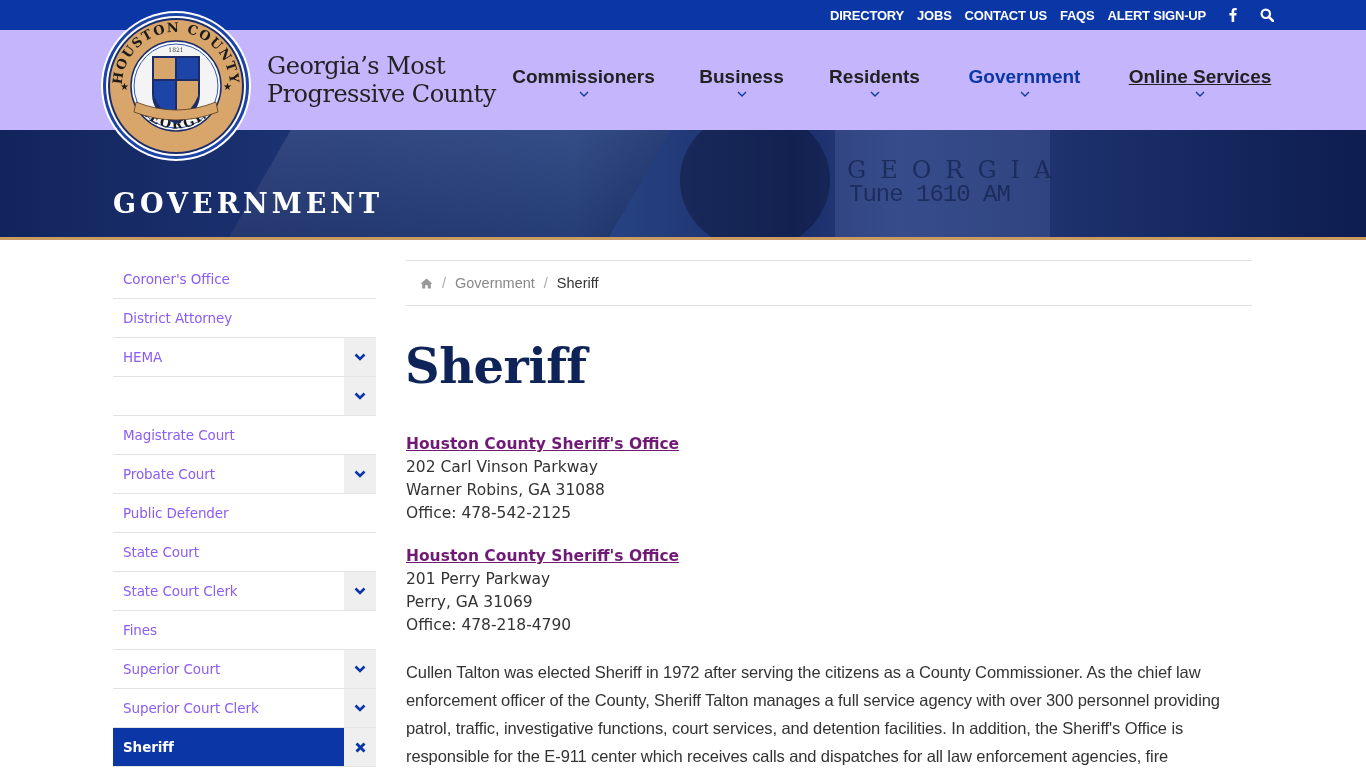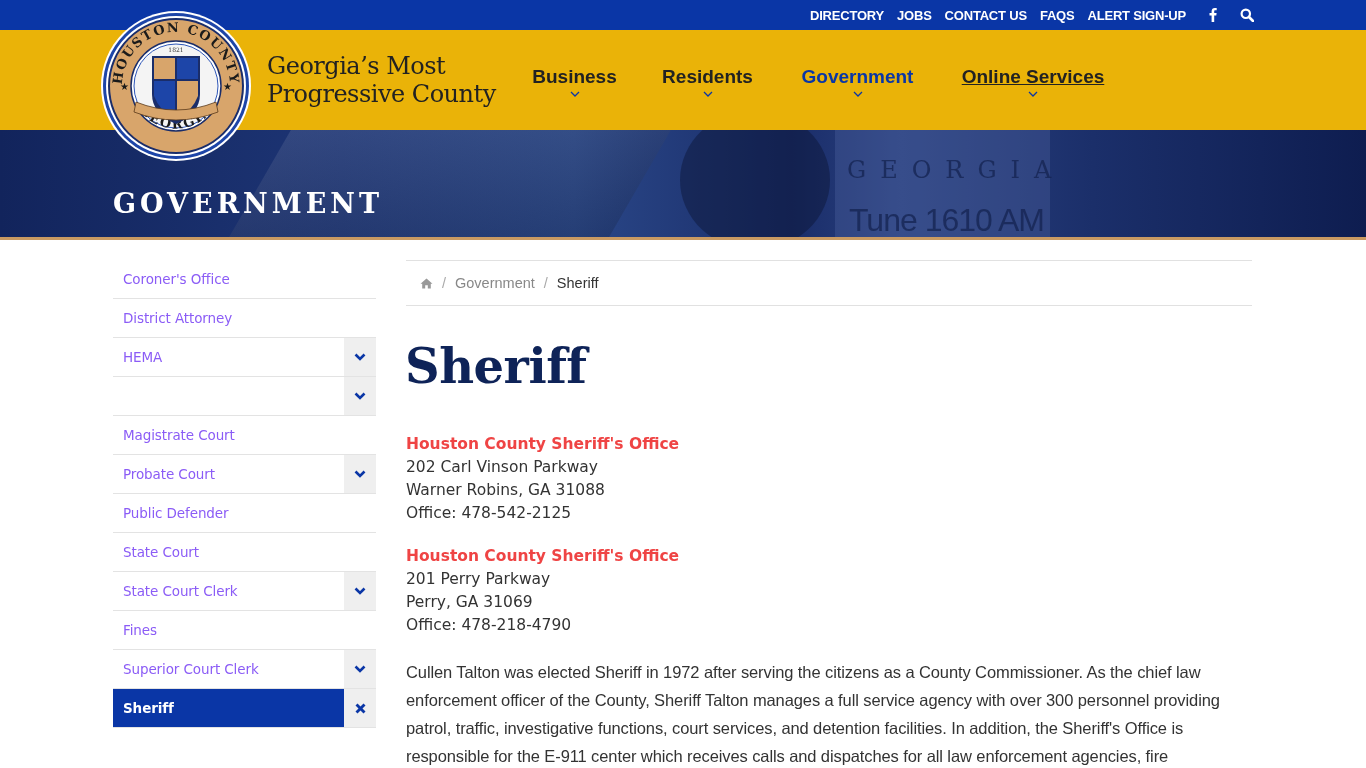--- a/index.html
+++ b/index.html
@@ -1,41 +1,41 @@
 <!DOCTYPE html>
 <html><head>
 <meta charset="utf-8">
 <style>
   * { box-sizing: border-box; margin: 0; padding: 0; }
   html, body { width: 1366px; height: 768px; overflow: hidden; background: #ffffff; }
   body { font-family: "DejaVu Sans", "Liberation Sans", sans-serif; color: #333; position: relative; }
 
   
   .topbar { position: absolute; left: 0; top: 0; width: 1366px; height: 30px; background: #0a36a6; }
-  .topbar .links { position: absolute; right: 112px; top: 0; height: 30px; display: flex; align-items: center; }
+  .topbar .links { position: absolute; right: 92px; top: 0; height: 30px; display: flex; align-items: center; }
   .topbar .link { color: #ffffff; font-family: "Liberation Sans", sans-serif; font-weight: bold; font-size: 13px; margin-left: 13px; text-decoration: none; letter-spacing: -0.2px; white-space: nowrap; }
   .topbar .link:first-child { margin-left: 0; }
   .topbar .ico { color: #fff; margin-left: 23px; display: flex; align-items: center; }
 
   
-  .header { position: absolute; left: 0; top: 30px; width: 1366px; height: 100px; background: #eab308; }
+  .header { position: absolute; left: 0; top: 30px; width: 1366px; height: 100px; background: #c4b5fd; }
   .seal { position: absolute; left: 100px; top: 10px; width: 152px; height: 152px; border-radius: 50%; z-index: 5; }
   .tagline { position: absolute; left: 267px; top: 22px; font-family: "DejaVu Serif", "Liberation Serif", serif; font-size: 24px; line-height: 28px; color: #222; letter-spacing: -0.5px; }
   .mainnav { position: absolute; left: 500px; top: 36px; display: flex; }
   .mainnav .navitem { position: relative; text-align: center; font-family: "Liberation Sans", sans-serif; font-weight: bold; font-size: 19px; color: #222; cursor: pointer; }
   .mainnav .navitem.active { color: #0a36a6; }
   .mainnav .chev { display: block; margin: 2px auto 0; width: 10px; height: 8px; }
 
   
   .banner { position: absolute; left: 0; top: 130px; width: 1366px; height: 107px; overflow: hidden;
     background: linear-gradient(90deg, #12245c 0%, #1d3575 25%, #2a4788 42%, #1a2d69 58%, #2a4180 66%, #1b2f6a 80%, #0e1d50 100%); }
   .banner .bg1 { position: absolute; left: 260px; top: 0; width: 380px; height: 107px; background: linear-gradient(160deg, rgba(255,255,255,0.10), rgba(0,0,0,0.15)); transform: skewX(-30deg); }
   .banner .sign { position: absolute; left: 835px; top: 0; width: 215px; height: 107px; background: rgba(80,100,160,0.35); }
   .banner .sign .g { position: absolute; left: 12px; top: 26px; font-family: "DejaVu Serif", serif; color: rgba(20,35,80,0.75); font-size: 24px; letter-spacing: 14px; }
-  .banner .sign .t { position: absolute; left: 14px; top: 72px; font-family: Liberation Sans, sans-serif; color: rgba(20,35,80,0.75); font-size: 32px; letter-spacing: -1px; }
+  .banner .sign .t { position: absolute; left: 14px; top: 51px; font-family: Liberation Mono, monospace; color: rgba(20,35,80,0.75); font-size: 24px; letter-spacing: -1px; }
   .banner .tree { position: absolute; left: 680px; top: -20px; width: 150px; height: 140px; border-radius: 50%; background: rgba(10,20,50,0.45); }
   .banner .title { position: absolute; left: 113px; top: 58px; font-family: "DejaVu Serif", "Liberation Serif", serif; font-weight: bold; font-size: 27px; color: #ffffff; letter-spacing: 4px; }
   .goldbar { position: absolute; left: 0; top: 237px; width: 1366px; height: 3px; background: #c99a62; }
 
   
   .sidebar { position: absolute; left: 113px; top: 260px; width: 263px; }
   .sitem { position: relative; height: 39px; border-bottom: 1px solid #e3e3e3; display: flex; align-items: center; }
   .sitem .label { padding-left: 10px; font-family: "DejaVu Sans", sans-serif; font-size: 13.5px; color: #8b5cf6; flex: 1; letter-spacing: -0.1px; }
   .sitem .toggle { position: absolute; right: 0; top: 0; width: 32px; height: 38px; background: #efefef; display: flex; align-items: center; justify-content: center; }
   .sitem.active { background: #0a36a6; }
@@ -44,21 +44,21 @@
 
   
   .breadcrumb { position: absolute; left: 406px; top: 260px; width: 846px; height: 46px; border-top: 1px solid #e1e1e1; border-bottom: 1px solid #e1e1e1; display: flex; align-items: center; padding-left: 14px; font-family: "Liberation Sans", sans-serif; font-size: 14.5px; }
   .breadcrumb .crumb { color: #888; }
   .breadcrumb .sep { color: #aaa; margin: 0 9px; }
   .breadcrumb .current { color: #333; }
 
   .pagetitle { position: absolute; left: 405px; top: 338px; font-family: "DejaVu Serif", "Liberation Serif", serif; font-size: 48px; color: #0e2358; letter-spacing: -0.5px; }
 
   .address { position: absolute; left: 406px; font-family: "DejaVu Sans", sans-serif; font-size: 15.5px; line-height: 23px; color: #333; }
-  .address .name { font-weight: bold; color: #ef4444; }
+  .address .name { font-weight: bold; color: #701a75; text-decoration: underline; }
   .addr1 { top: 433px; }
   .addr2 { top: 545px; }
 
   .bio { position: absolute; left: 406px; top: 658px; width: 850px; font-family: "Liberation Sans", sans-serif; font-size: 16.5px; line-height: 28px; color: #333; letter-spacing: -0.1px; }
 </style>
 </head>
 <body>
 
 <div class="topbar">
   <div class="links">
@@ -80,20 +80,26 @@
     </span>
   </div>
 </div>
 
 <div class="header">
   <div class="tagline">
     <div>Georgia’s Most</div>
     <div>Progressive County</div>
   </div>
   <nav class="mainnav">
+    <div class="navitem" style="width:167px;">
+      <span>Commissioners</span>
+      <svg class="chev" viewBox="0 0 10 8">
+          <polyline points="1,2 5,6 9,2" stroke="#0a36a6" stroke-width="1.3" fill="none"></polyline>
+        </svg>
+    </div>
     <div class="navitem" style="width:149px;">
       <span>Business</span>
       <svg class="chev" viewBox="0 0 10 8">
           <polyline points="1,2 5,6 9,2" stroke="#0a36a6" stroke-width="1.3" fill="none"></polyline>
         </svg>
     </div>
     <div class="navitem" style="width:117px;">
       <span>Residents</span>
       <svg class="chev" viewBox="0 0 10 8">
           <polyline points="1,2 5,6 9,2" stroke="#0a36a6" stroke-width="1.3" fill="none"></polyline>
@@ -202,20 +208,28 @@
     <span class="toggle">
       <svg width="12" height="8" viewBox="0 0 12 8">
           <polyline points="1.5,1.5 6,6 10.5,1.5" stroke="#0a36a6" stroke-width="2.6" fill="none"></polyline>
         </svg>
     </span>
   </div>
   <div class="sitem">
     <span class="label">Fines</span>
   </div>
   <div class="sitem">
+    <span class="label">Superior Court</span>
+    <span class="toggle">
+      <svg width="12" height="8" viewBox="0 0 12 8">
+          <polyline points="1.5,1.5 6,6 10.5,1.5" stroke="#0a36a6" stroke-width="2.6" fill="none"></polyline>
+        </svg>
+    </span>
+  </div>
+  <div class="sitem">
     <span class="label">Superior Court Clerk</span>
     <span class="toggle">
       <svg width="12" height="8" viewBox="0 0 12 8">
           <polyline points="1.5,1.5 6,6 10.5,1.5" stroke="#0a36a6" stroke-width="2.6" fill="none"></polyline>
         </svg>
     </span>
   </div>
   <div class="sitem active">
     <span class="label">Sheriff</span>
     <span class="toggle">

